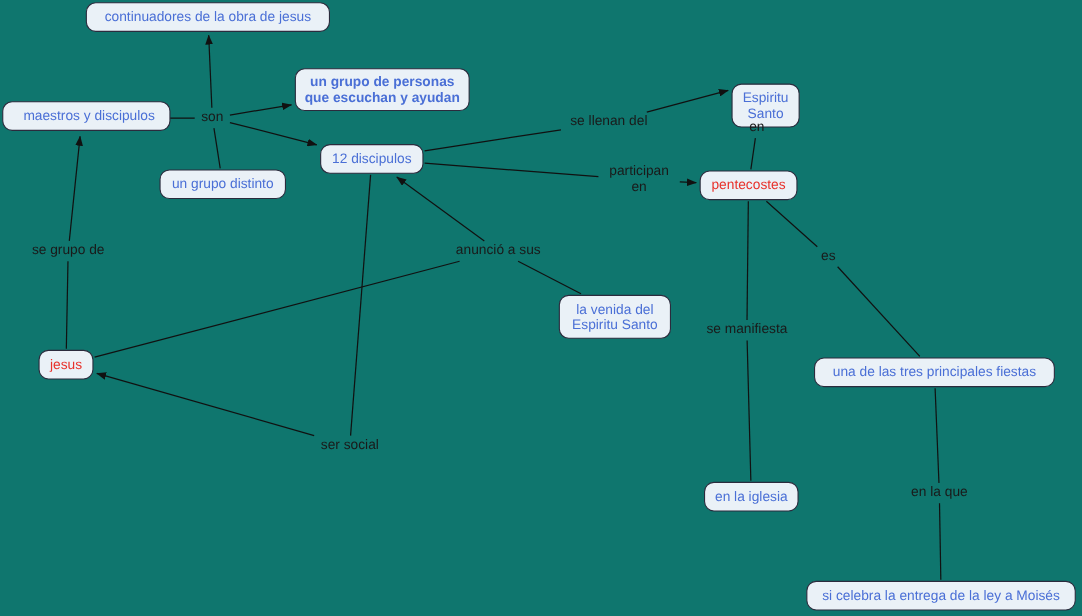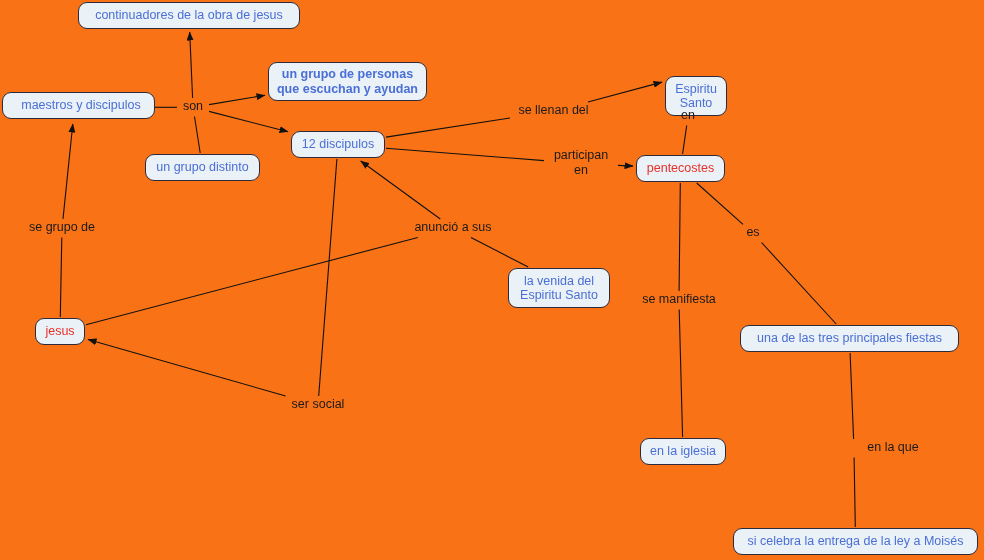--- a/index.html
+++ b/index.html
@@ -4,21 +4,21 @@
 <style>
   html, body {
     margin: 0;
     padding: 0;
     background: #ffffff;
   }
   #canvas {
     position: relative;
     width: 984px;
     height: 560px;
-    background: #f97316;
+    background: #0f766e;
     overflow: hidden;
     font-family: "Liberation Sans", sans-serif;
   }
   #edges {
     position: absolute;
     left: 0;
     top: 0;
     width: 984px;
     height: 560px;
     pointer-events: none;
@@ -108,15 +108,15 @@
       <div class="linklabel" style="left: 178px; top: 99px; width: 30px;">son</div>
       <div class="linklabel" style="left: 22px; top: 220px; width: 80px;">se grupo de</div>
       <div class="linklabel" style="left: 511px; top: 103px; width: 85px;">se llenan del</div>
       <div class="linklabel" style="left: 545px; top: 148px; width: 72px;">participan
 en</div>
       <div class="linklabel" style="left: 678px; top: 108px; width: 20px;">en</div>
       <div class="linklabel" style="left: 409px; top: 220px; width: 88px;">anunció a sus</div>
       <div class="linklabel" style="left: 744px; top: 225px; width: 18px;">es</div>
       <div class="linklabel" style="left: 636px; top: 292px; width: 86px;">se manifiesta</div>
       <div class="linklabel" style="left: 284px; top: 397px; width: 68px;">ser social</div>
-      <div class="linklabel" style="left: 822px; top: 440px; width: 64px; margin-left: 39px;">en la que</div>
+      <div class="linklabel" style="left: 822px; top: 440px; width: 64px;">en la que</div>
     </div>
 </div>
 
 </body></html>

